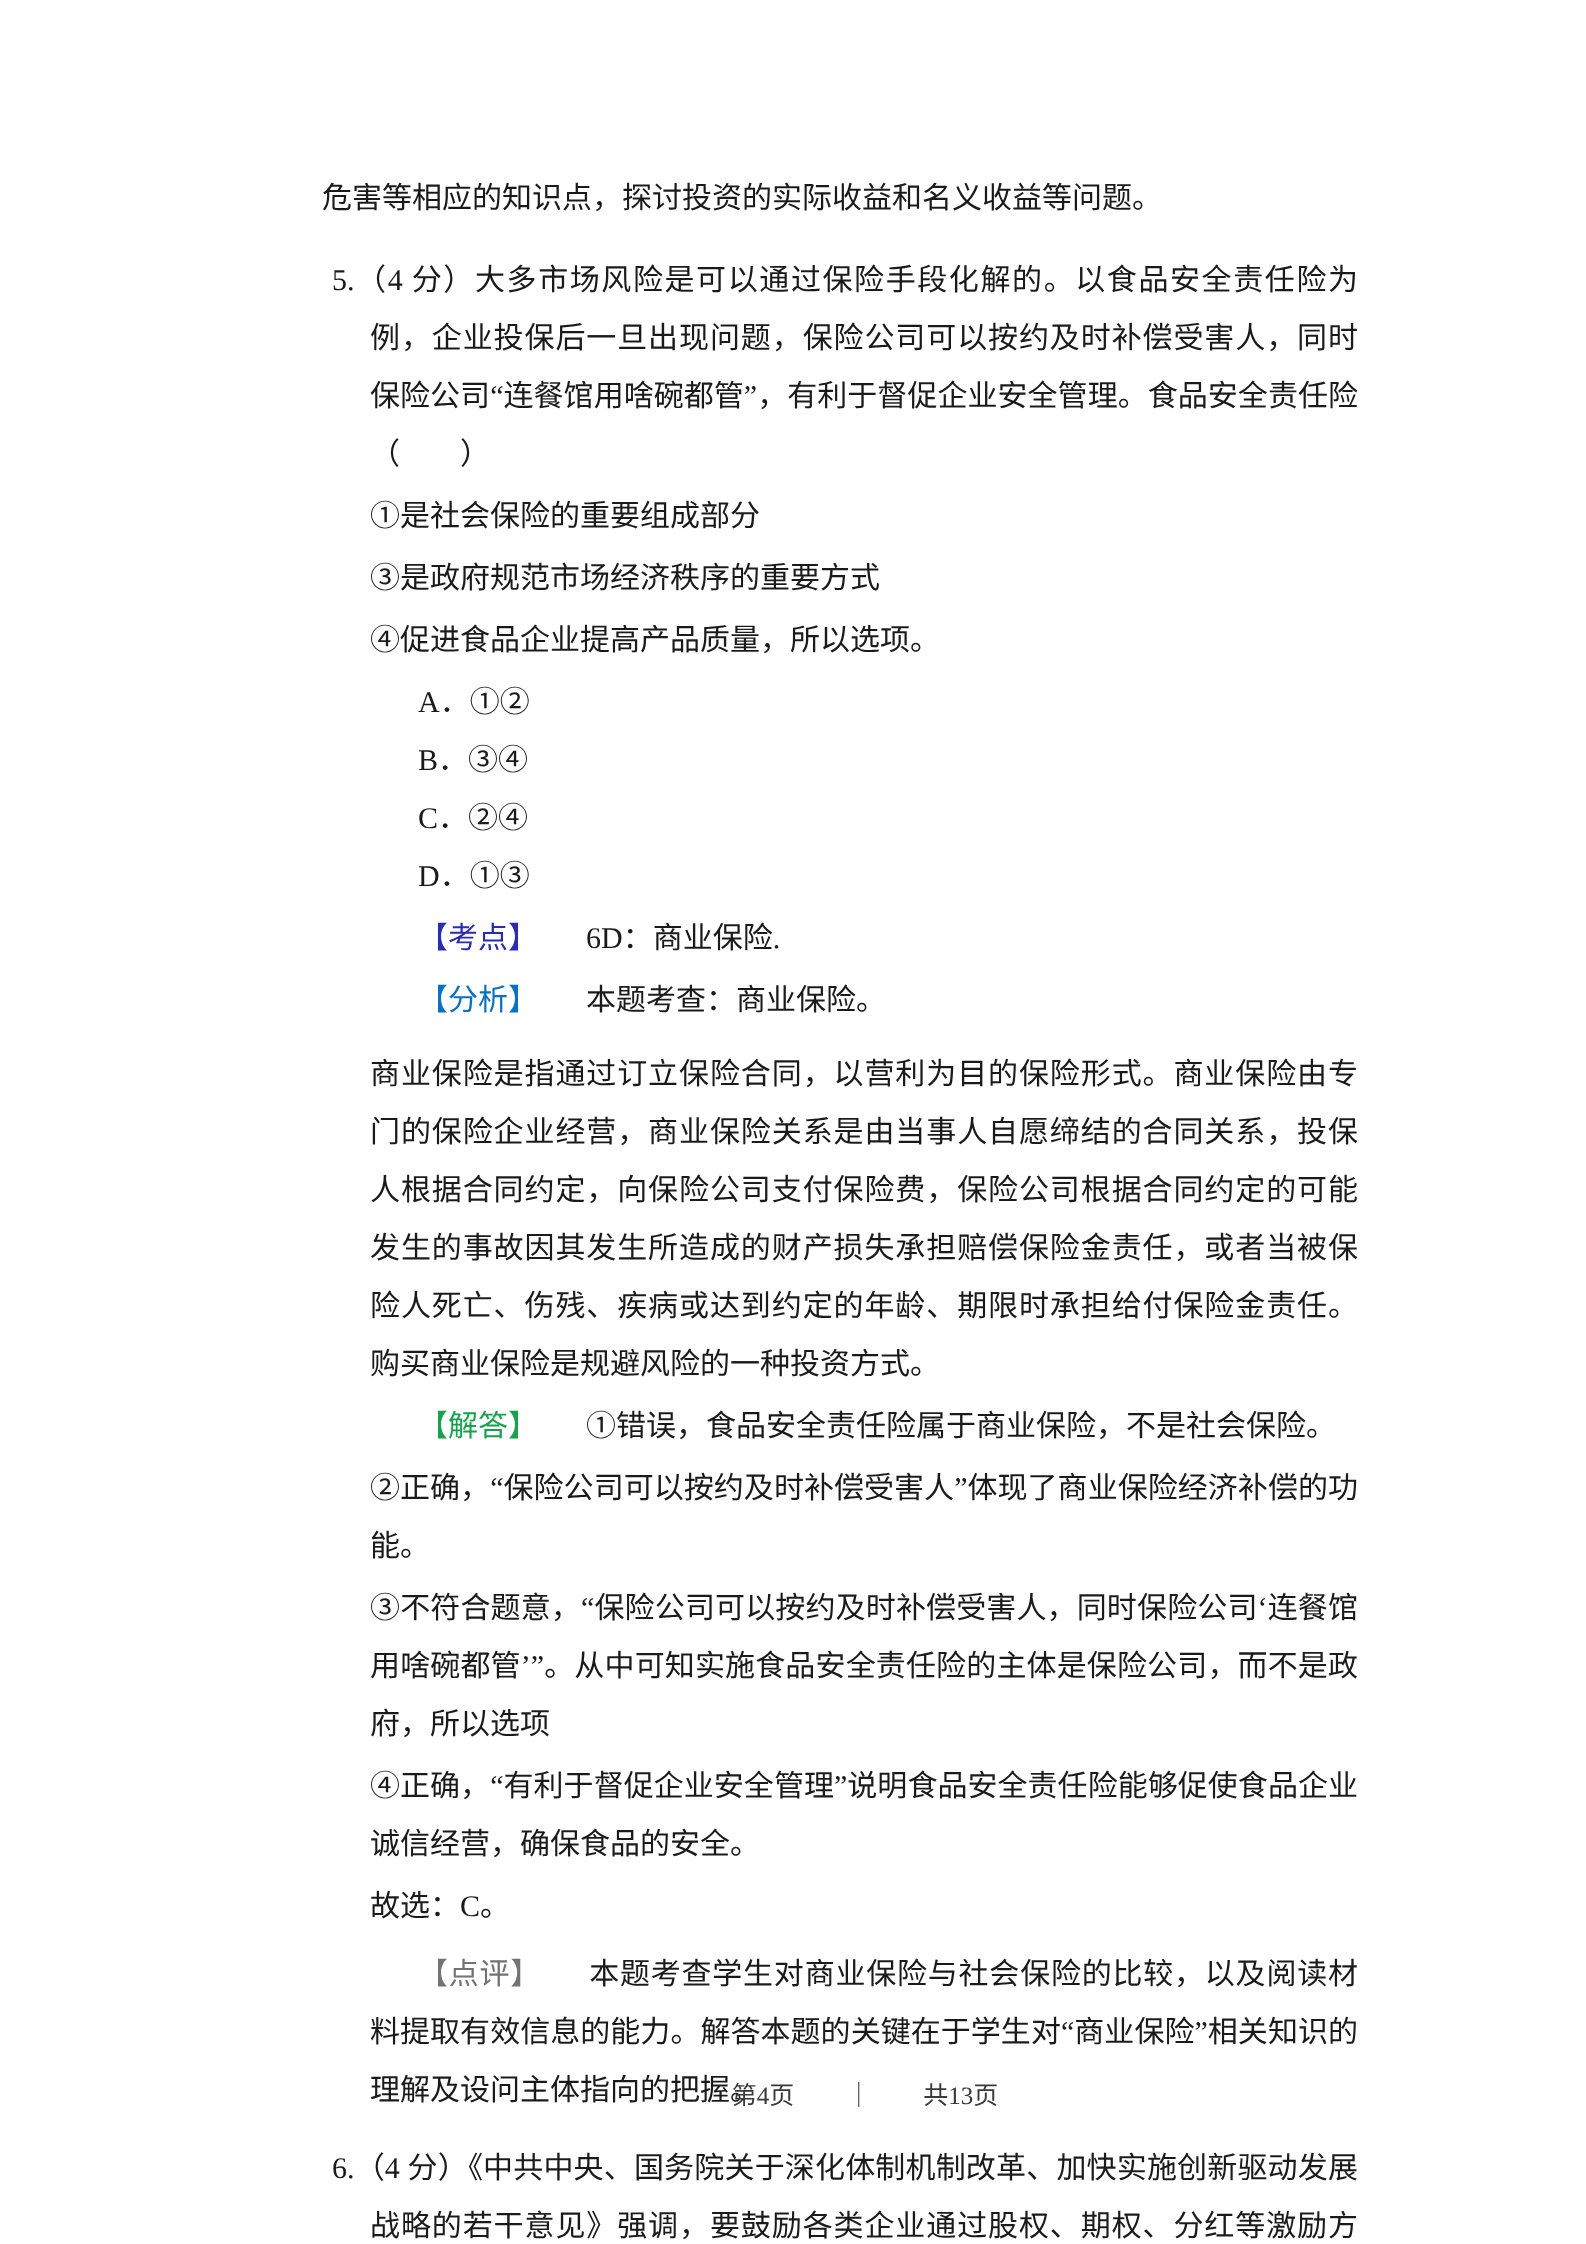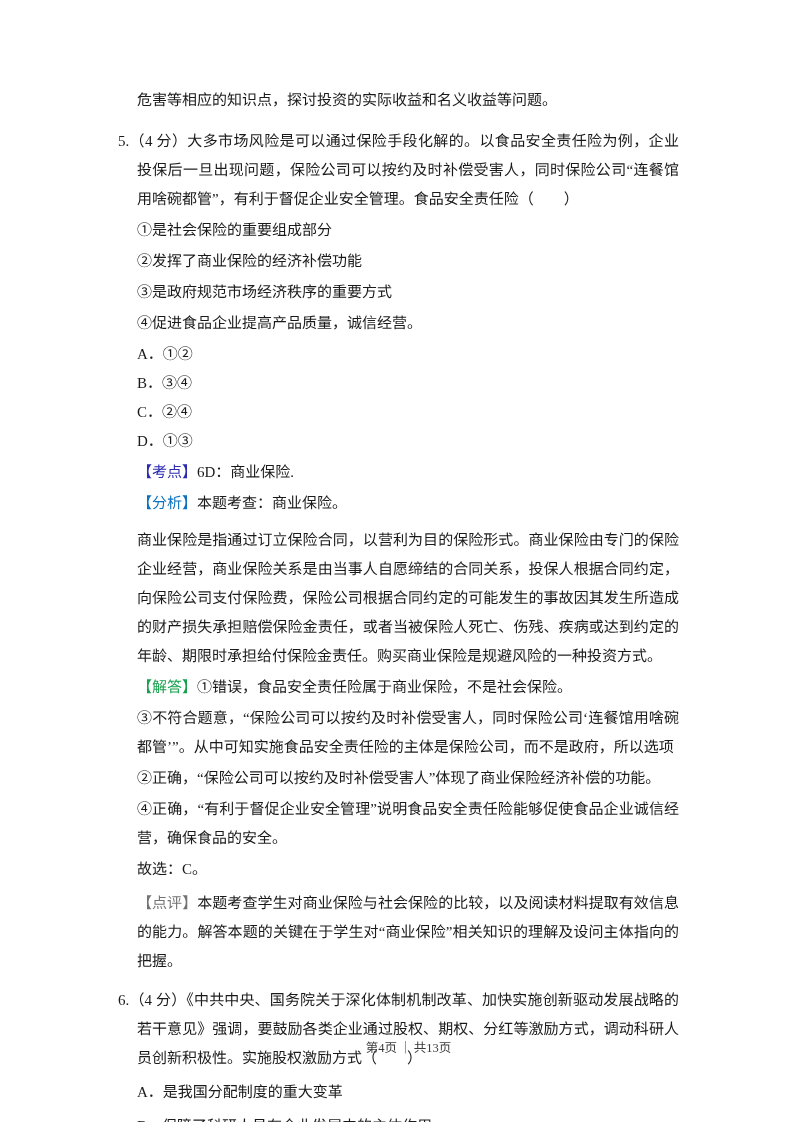--- a/index.html
+++ b/index.html
@@ -1,15 +1,15 @@
 <!DOCTYPE html>
 <html lang="zh-CN"><head>
 <meta charset="utf-8">
 <style>
-  * { box-sizing: border-box; }
+  * { box-sizing: border-box; padding-left: 24px; }
   html, body { margin: 0; padding: 0; background: #ffffff; }
   .page {
     position: relative;
     width: 793px;
     height: 1122px;
     background: #ffffff;
     font-family: "Liberation Serif", "DejaVu Serif", serif;
     color: #1a1a1a;
     overflow: hidden;
   }
@@ -49,40 +49,39 @@
 <body>
 
 <div class="page">
   <div class="content">
 
     <p>危害等相应的知识点，探讨投资的实际收益和名义收益等问题。</p>
 
     <div>
       <p class="hang mt-12">5.（4 分）大多市场风险是可以通过保险手段化解的。以食品安全责任险为例，企业投保后一旦出现问题，保险公司可以按约及时补偿受害人，同时保险公司“连餐馆用啥碗都管”，有利于督促企业安全管理。食品安全责任险（　　）</p>
       <p>①是社会保险的重要组成部分</p>
-      <p>②发挥了商业保险的经济补偿功能</p>
       <p>③是政府规范市场经济秩序的重要方式</p>
-      <p>④促进食品企业提高产品质量，诚信经营。</p>
+      <p>④促进食品企业提高产品质量，所以选项。</p>
 
       <div class="choices">
         <span>A．①②</span>
         <span>B．③④</span>
         <span>C．②④</span>
         <span>D．①③</span>
       </div>
 
       <p><span class="tag" style="color: rgb(43, 43, 176);">【考点】</span><span>6D：商业保险.</span></p>
 
       <p><span class="tag" style="color: rgb(10, 114, 192);">【分析】</span><span>本题考查：商业保险。</span></p>
 
       <p class="mt-8">商业保险是指通过订立保险合同，以营利为目的保险形式。商业保险由专门的保险企业经营，商业保险关系是由当事人自愿缔结的合同关系，投保人根据合同约定，向保险公司支付保险费，保险公司根据合同约定的可能发生的事故因其发生所造成的财产损失承担赔偿保险金责任，或者当被保险人死亡、伤残、疾病或达到约定的年龄、期限时承担给付保险金责任。购买商业保险是规避风险的一种投资方式。</p>
 
       <p><span class="tag" style="color: rgb(24, 162, 77);">【解答】</span><span>①错误，食品安全责任险属于商业保险，不是社会保险。</span></p>
+      <p>②正确，“保险公司可以按约及时补偿受害人”体现了商业保险经济补偿的功能。</p>
       <p>③不符合题意，“保险公司可以按约及时补偿受害人，同时保险公司‘连餐馆用啥碗都管’”。从中可知实施食品安全责任险的主体是保险公司，而不是政府，所以选项</p>
-      <p>②正确，“保险公司可以按约及时补偿受害人”体现了商业保险经济补偿的功能。</p>
       <p>④正确，“有利于督促企业安全管理”说明食品安全责任险能够促使食品企业诚信经营，确保食品的安全。</p>
       <p>故选：C。</p>
 
       <p class="mt-5"><span class="tag" style="color: #737373;">【点评】</span><span>本题考查学生对商业保险与社会保险的比较，以及阅读材料提取有效信息的能力。解答本题的关键在于学生对“商业保险”相关知识的理解及设问主体指向的把握。</span></p>
     </div>
 
     <div>
       <p class="hang mt-10">6.（4 分）《中共中央、国务院关于深化体制机制改革、加快实施创新驱动发展战略的若干意见》强调，要鼓励各类企业通过股权、期权、分红等激励方式，调动科研人员创新积极性。实施股权激励方式（　　）</p>
       <p class="mt-5">A．是我国分配制度的重大变革</p>
       <p class="mt-5">B．保障了科研人员在企业发展中的主体作用</p>

